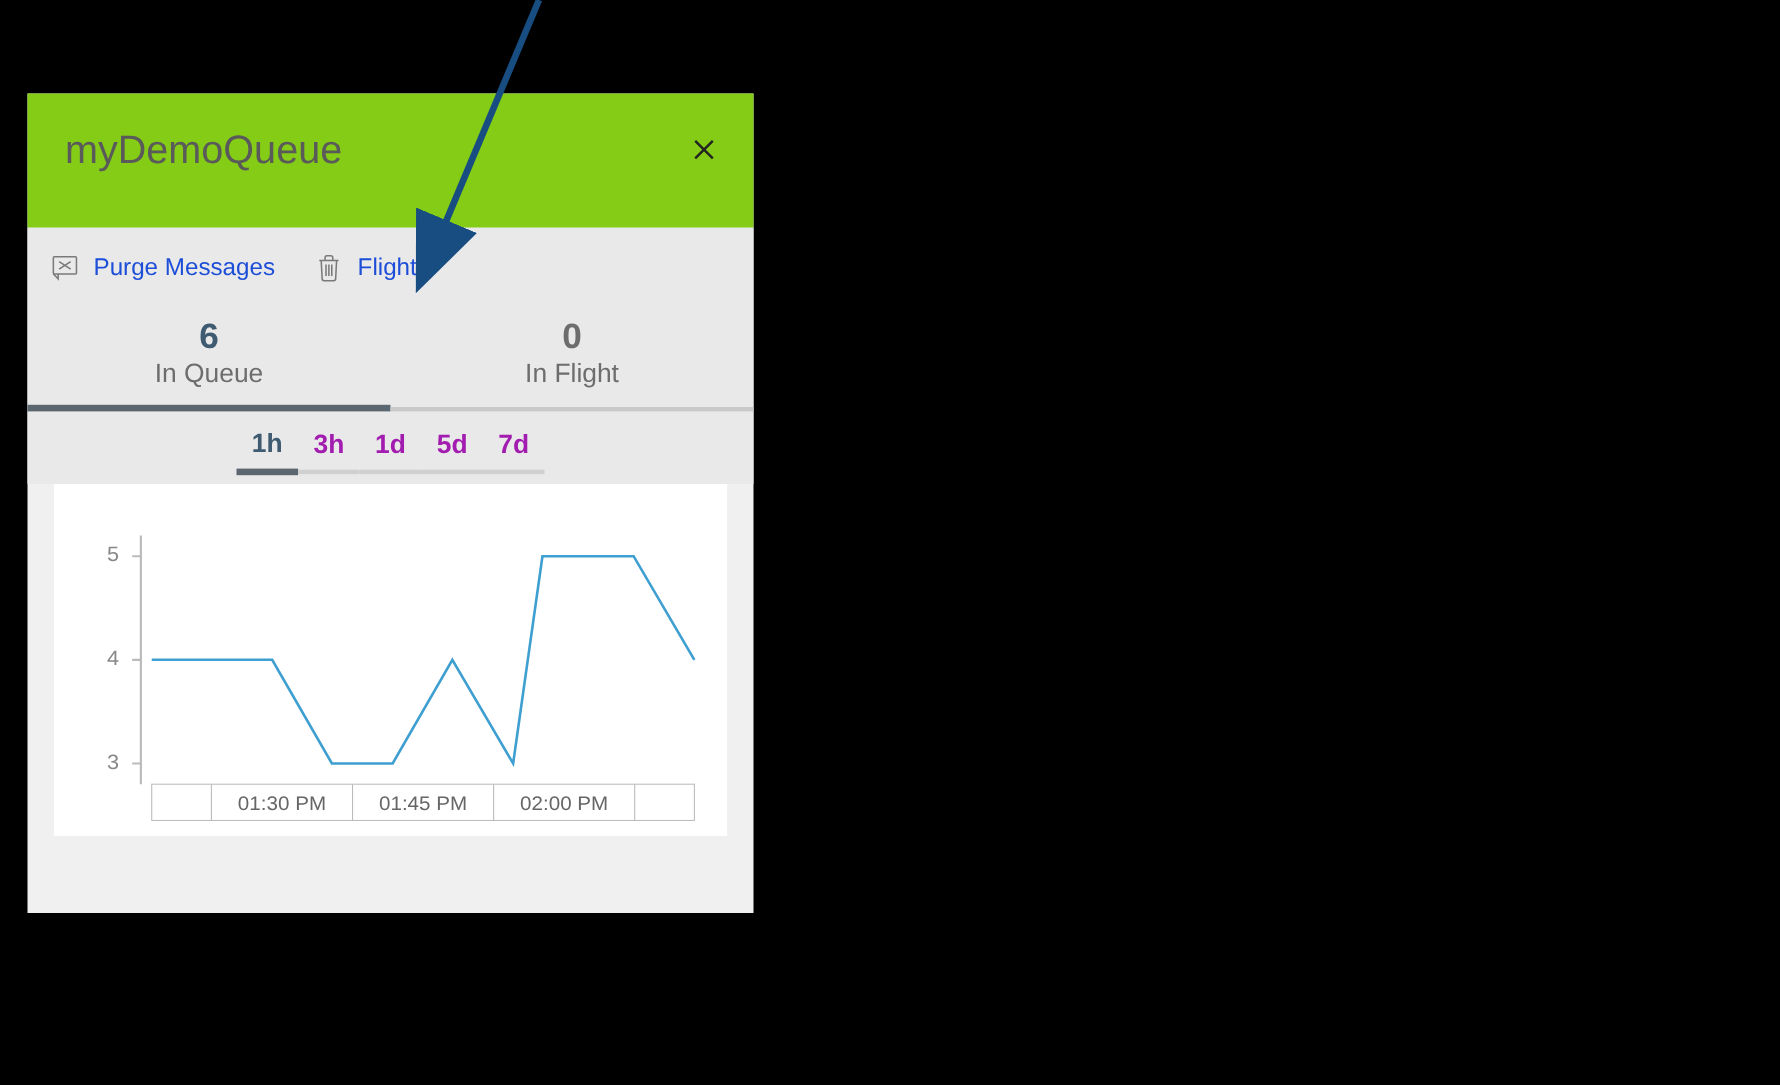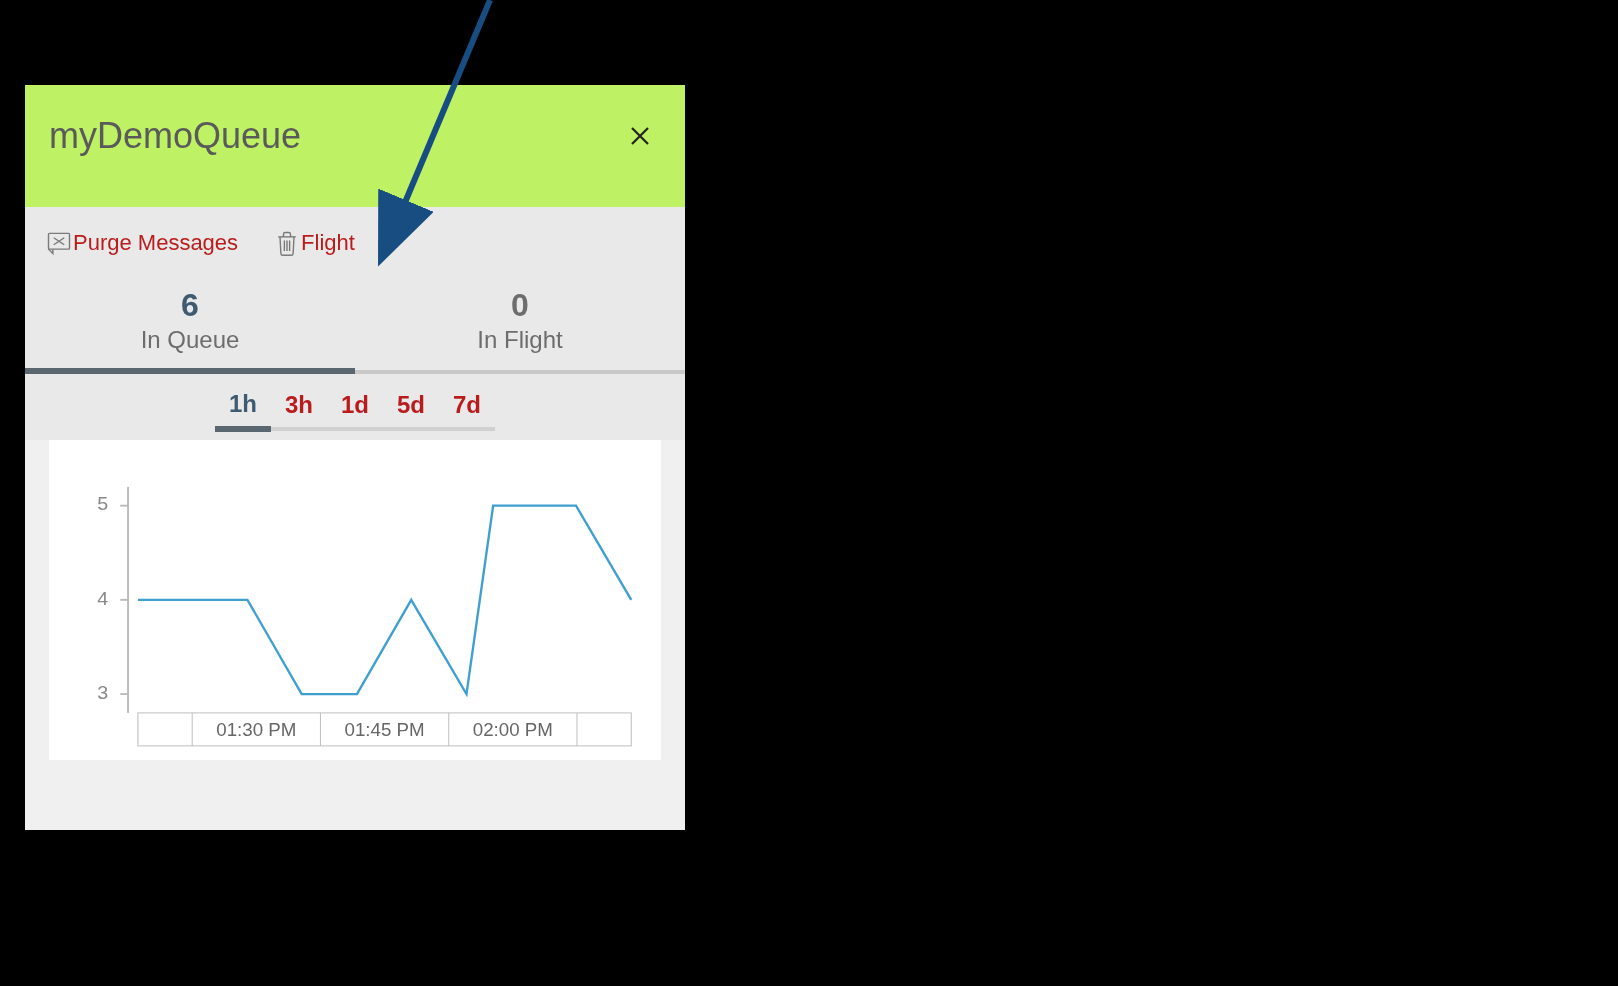--- a/index.html
+++ b/index.html
@@ -16,22 +16,22 @@
     top: 85px;
     width: 660px;
     height: 745px;
     background: #f0f0f0;
     box-shadow: 0 2px 8px rgba(0,0,0,0.15);
   }
   .panel-header {
     display: flex;
     align-items: center;
     justify-content: space-between;
-    padding: 30px 30px 50px 24px;
-    background: #bef264;
+    padding: 30px 30px 50px 34px;
+    background: #84cc16;
   }
   .panel-title {
     font-size: 36px;
     font-weight: 300;
     color: #5a5a5a;
   }
   .close-btn {
     cursor: pointer;
     width: 30px;
     height: 30px;
@@ -43,22 +43,23 @@
 
   .action-bar {
     display: flex;
     gap: 35px;
     padding: 22px 20px;
     background: #e9e9e9;
   }
   .action-btn {
     display: flex;
     align-items: center;
-    cursor: pointer;
-    color: #b91c1c;
+    gap: 12px;
+    cursor: pointer;
+    color: #1d4ed8;
     font-size: 22px;
   }
   .action-btn svg {
     width: 28px;
     height: 28px;
     stroke: #7a7a7a;
     fill: none;
     stroke-width: 1.6;
   }
 
@@ -92,21 +93,21 @@
     display: flex;
     justify-content: center;
     gap: 0;
     padding: 12px 0 8px 0;
     background: #e9e9e9;
     align-items: center;
   }
   .time-tab {
     font-size: 24px;
     font-weight: 600;
-    color: #b91c1c;
+    color: #a21caf;
     padding: 4px 14px 8px 14px;
     cursor: pointer;
     border-bottom: 4px solid #d0d0d0;
   }
   .time-tab.active {
     color: #3f5b71;
     border-bottom: 6px solid #5b6770;
   }
 
   .chart-area {

